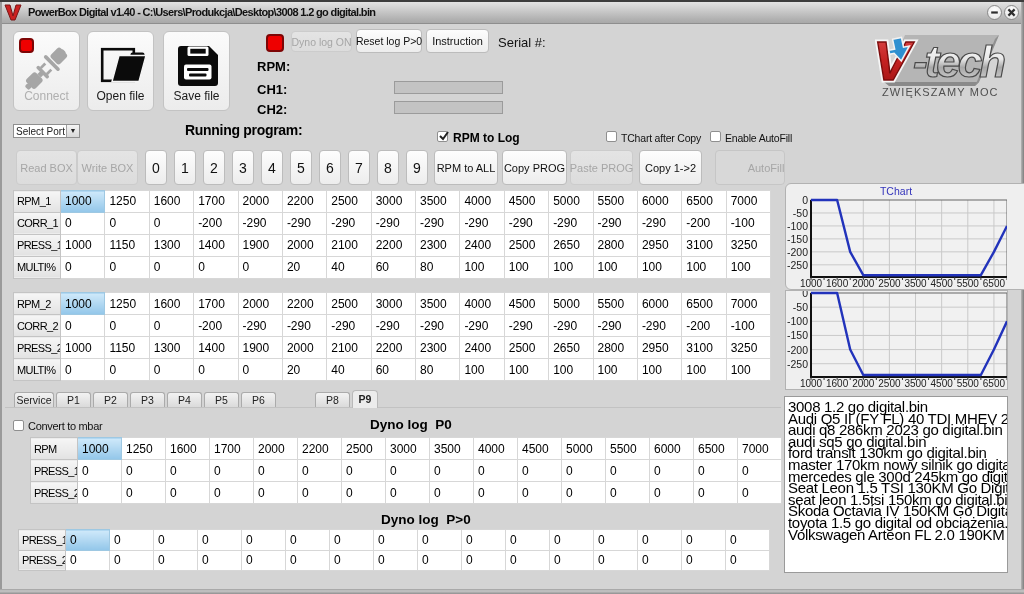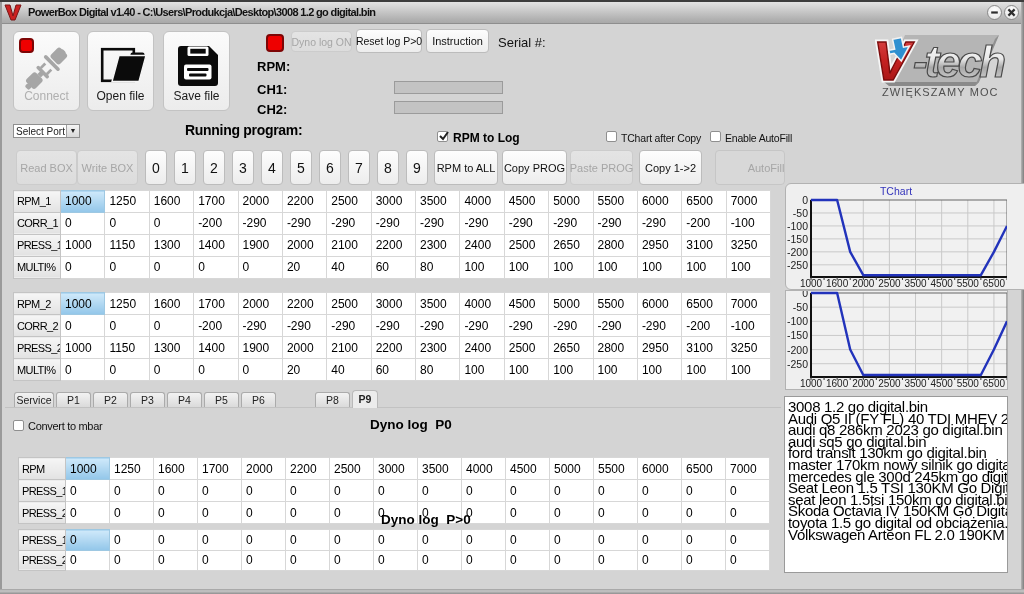--- a/index.html
+++ b/index.html
@@ -346,21 +346,21 @@
 <div class="tab" style="left:204px;width:35px;">P5</div>
 <div class="tab" style="left:241px;width:35px;">P6</div>
 <div class="tab" style="left:278px;width:35px;margin-top:43px;">P7</div>
 <div class="tab" style="left:315px;width:35px;">P8</div>
 <div class="tab actv" style="left:352px;width:26px;">P9</div>
 <div class="abs" id="tabpage"></div>
 
 <div class="abs cb" style="left:13px;top:420px;"></div>
 <div class="abs" style="left:28px;top:420px;font-size:11px;letter-spacing:-0.3px;color:#111;">Convert to mbar</div>
 <div class="abs blabel" style="left:370px;top:417px;font-size:13.5px;">Dyno log&nbsp; P0</div>
-<table class="grid abs" style="left:18px;top:437px;width:752px;margin-top:20px;">
+<table class="grid abs" style="left:30px;top:437px;width:752px;">
     <colgroup>
       <col style="width:47px">
       <col>
       <col>
       <col>
       <col>
       <col>
       <col>
       <col>
       <col>

